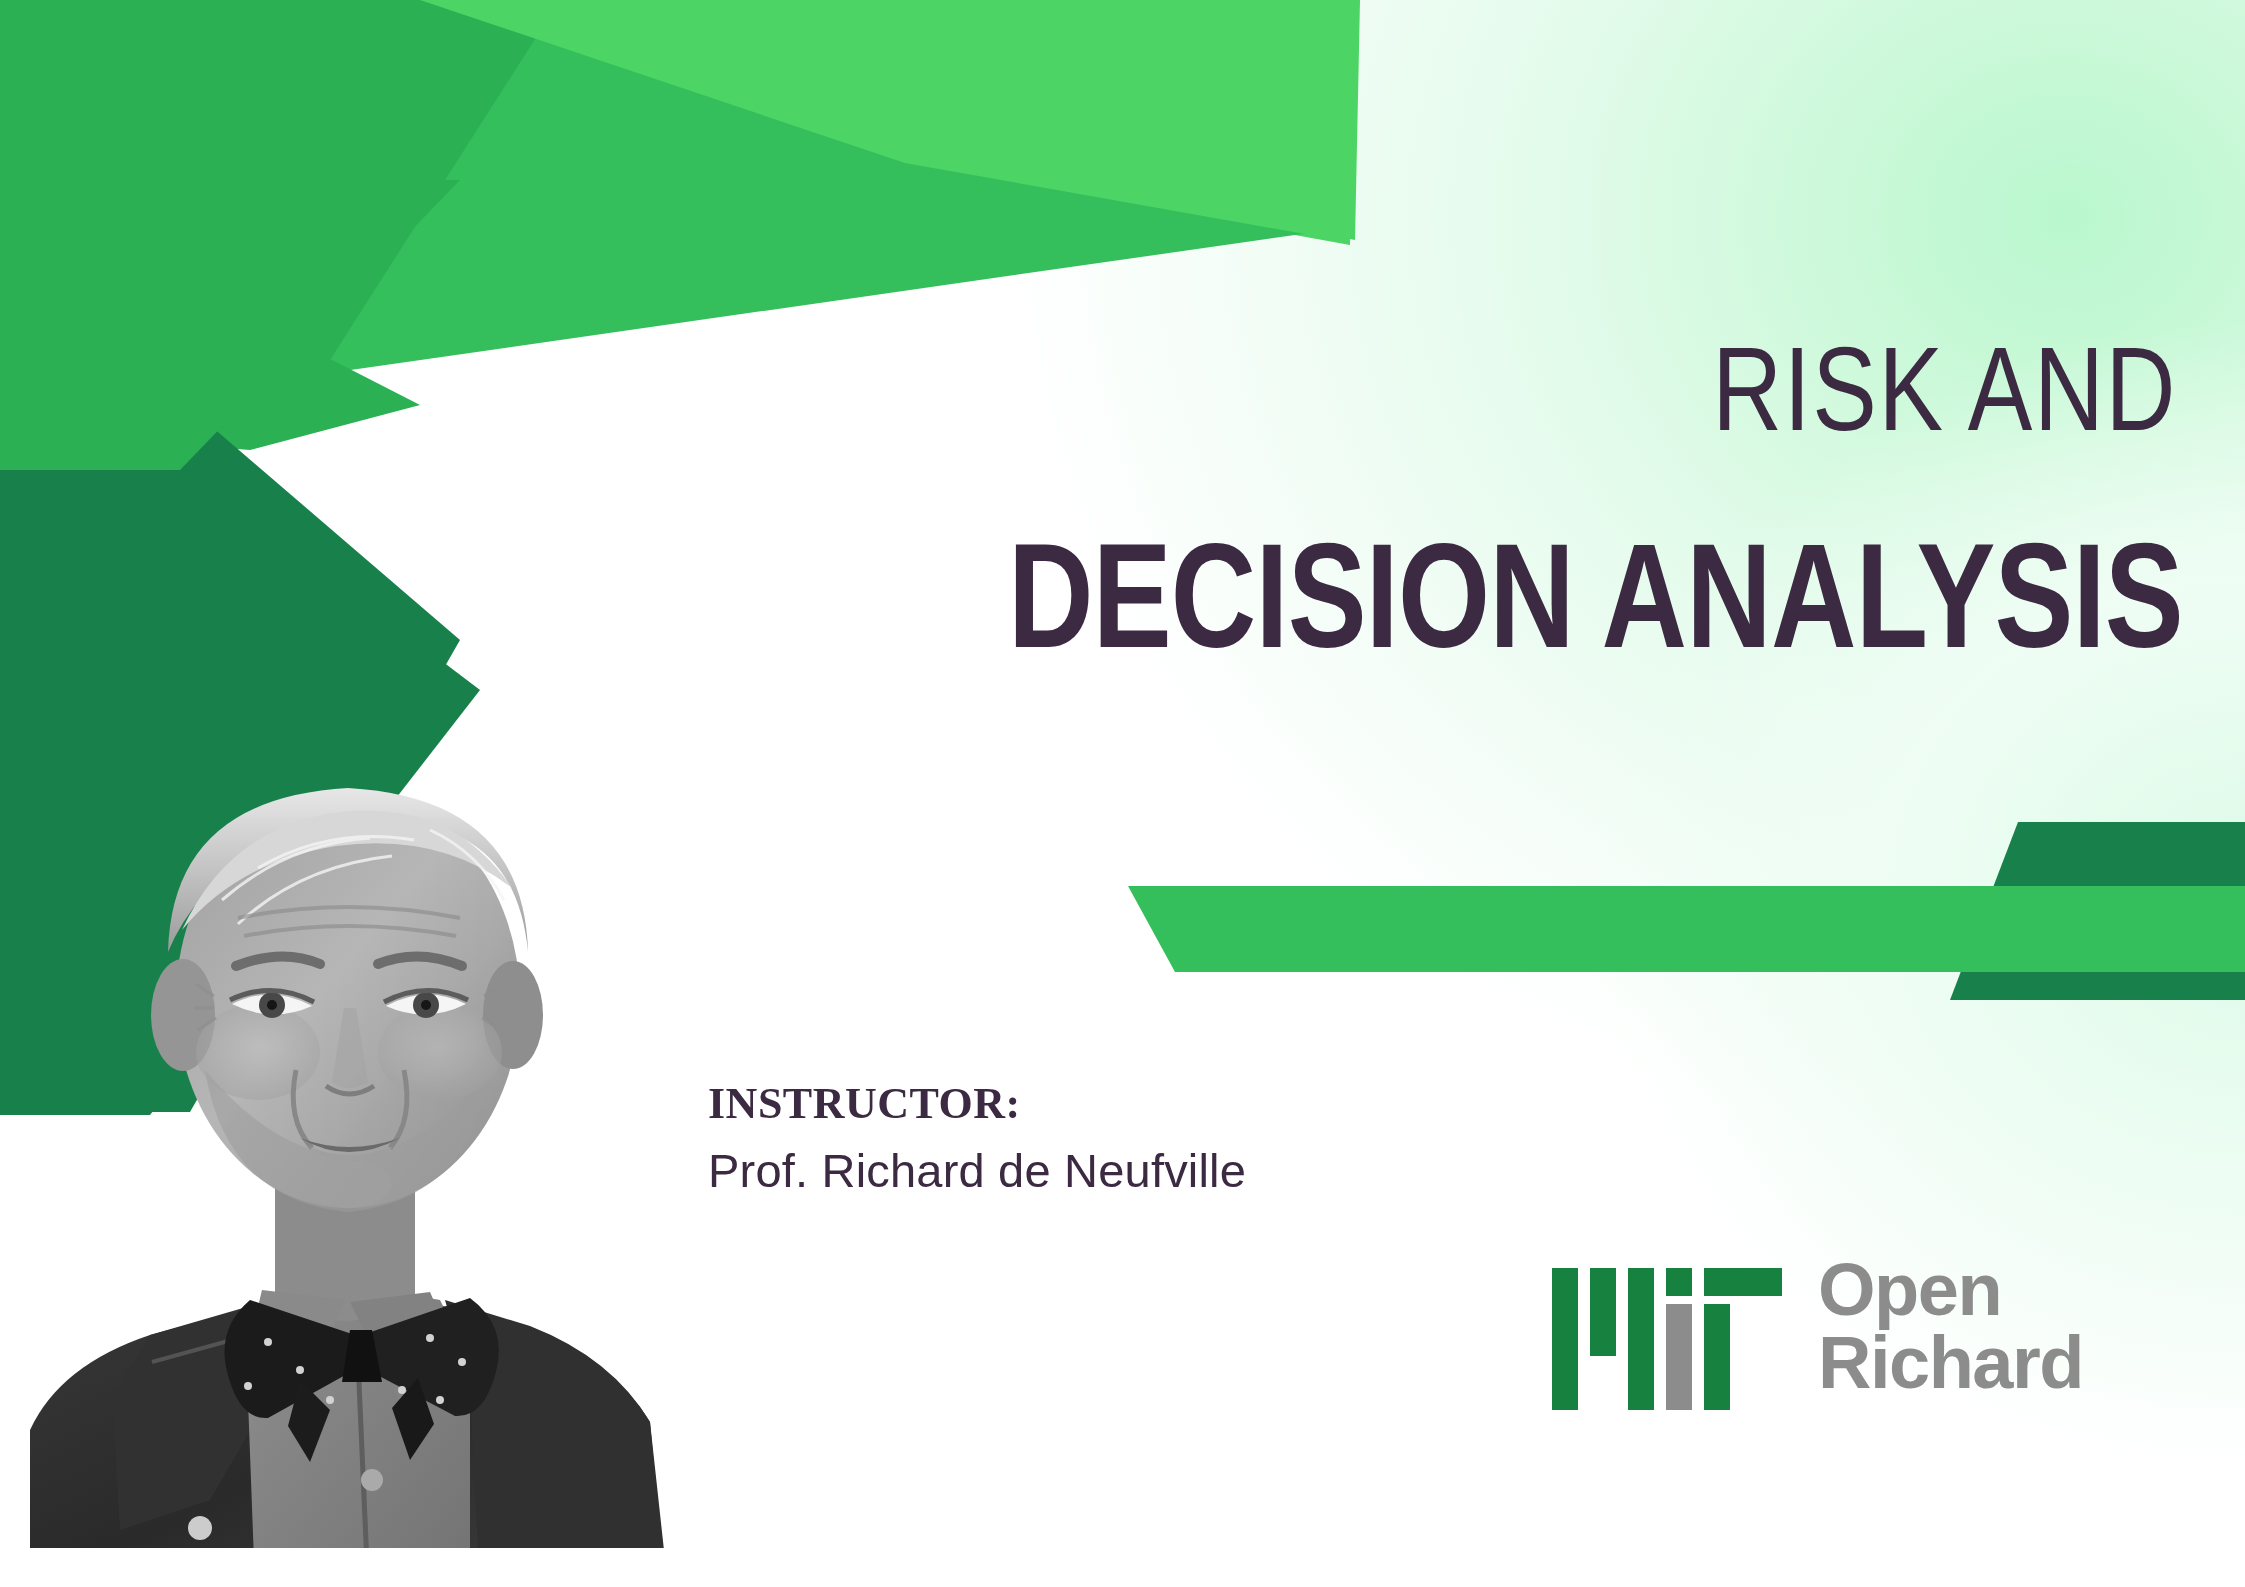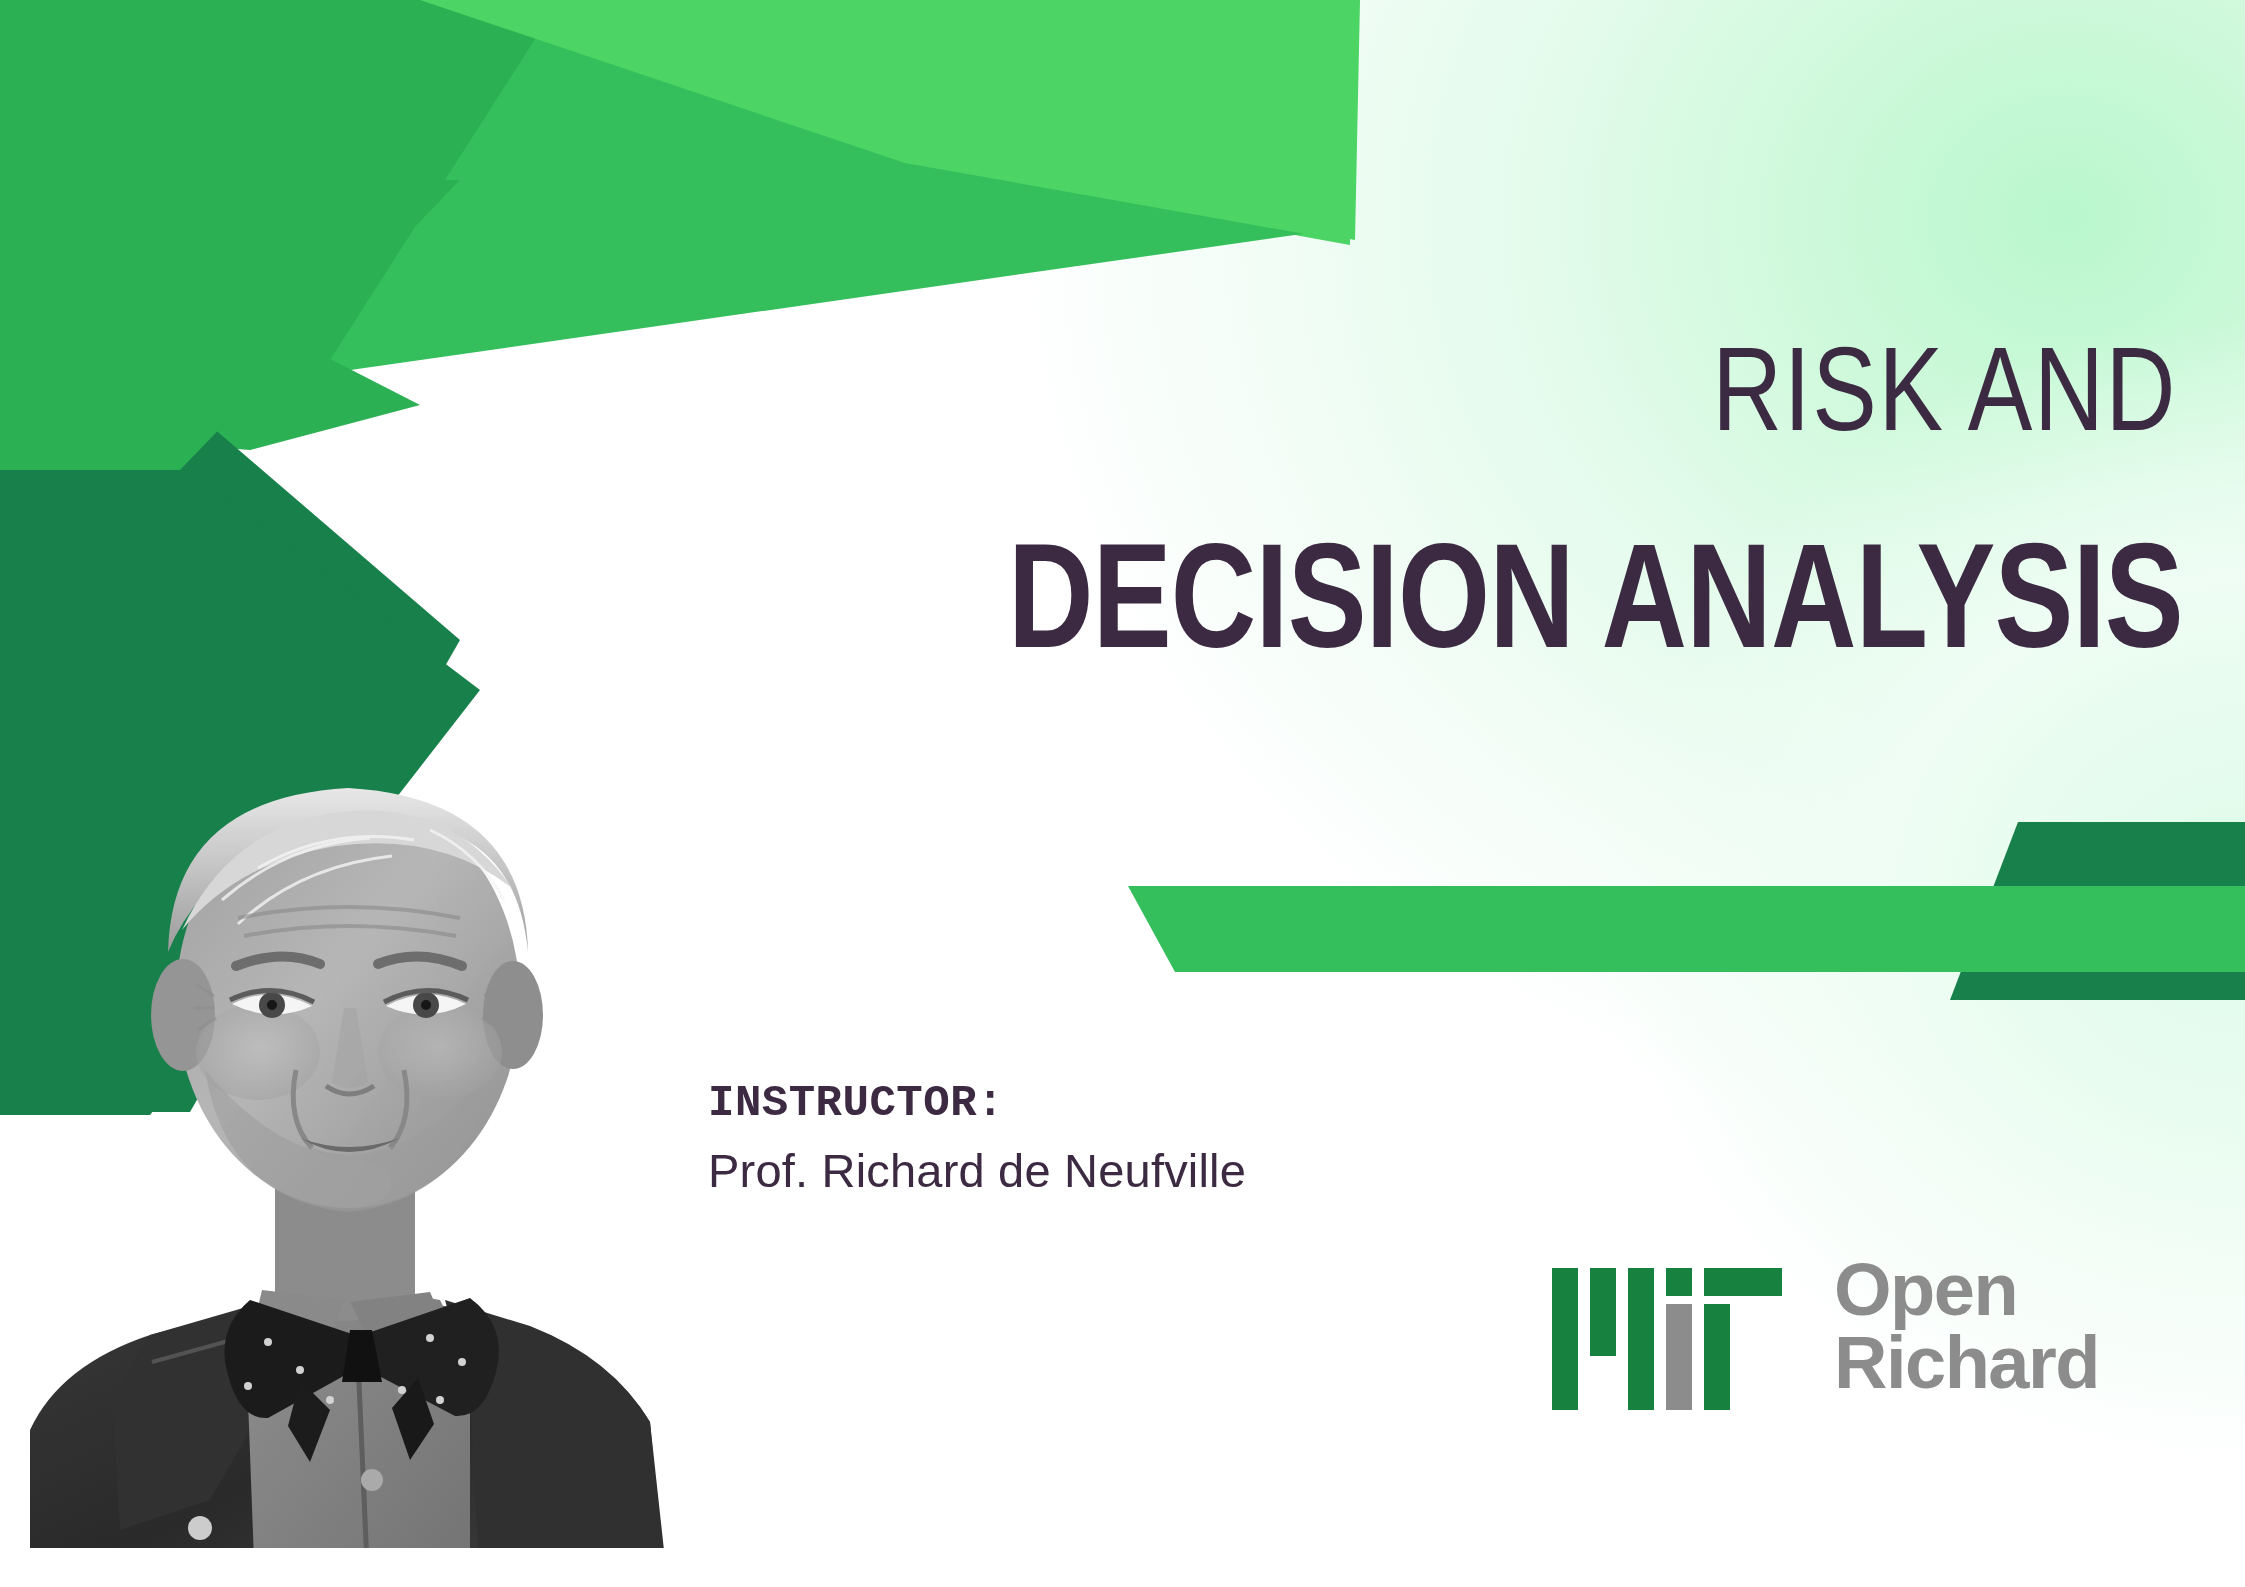--- a/index.html
+++ b/index.html
@@ -74,21 +74,21 @@
     transform:scaleX(0.80);
     transform-origin:100% 50%;
     white-space:nowrap;
   }
 
   .instructor-block {
     position:absolute;
     left:708px; top:1078px;
   }
   .instructor-label {
-    font-family:Liberation Mono, monospace;
+    font-family:Liberation Serif, serif;
     font-weight:700;
     font-size:44px;
     letter-spacing:0.5px;
     color:#3c2a42;
     line-height:1.18;
     white-space:nowrap;
   }
   .instructor-name {
     font-family:"Liberation Sans", sans-serif;
     font-weight:400;
@@ -99,21 +99,21 @@
     margin-top:10px;
     white-space:nowrap;
   }
 
   
   .logo {
     position:absolute;
     left:1552px; top:1252px;
     display:flex;
     align-items:flex-start;
-    gap:52px;
+    gap:36px;
   }
   .logo-mark { position:relative; width:230px; height:158px; }
   .logo-text {
     font-family:"Liberation Sans", sans-serif;
     font-weight:700;
     font-size:74px;
     line-height:0.98;
     letter-spacing:-1.5px;
     color:#8c8c8c;
     padding-top:2px;

